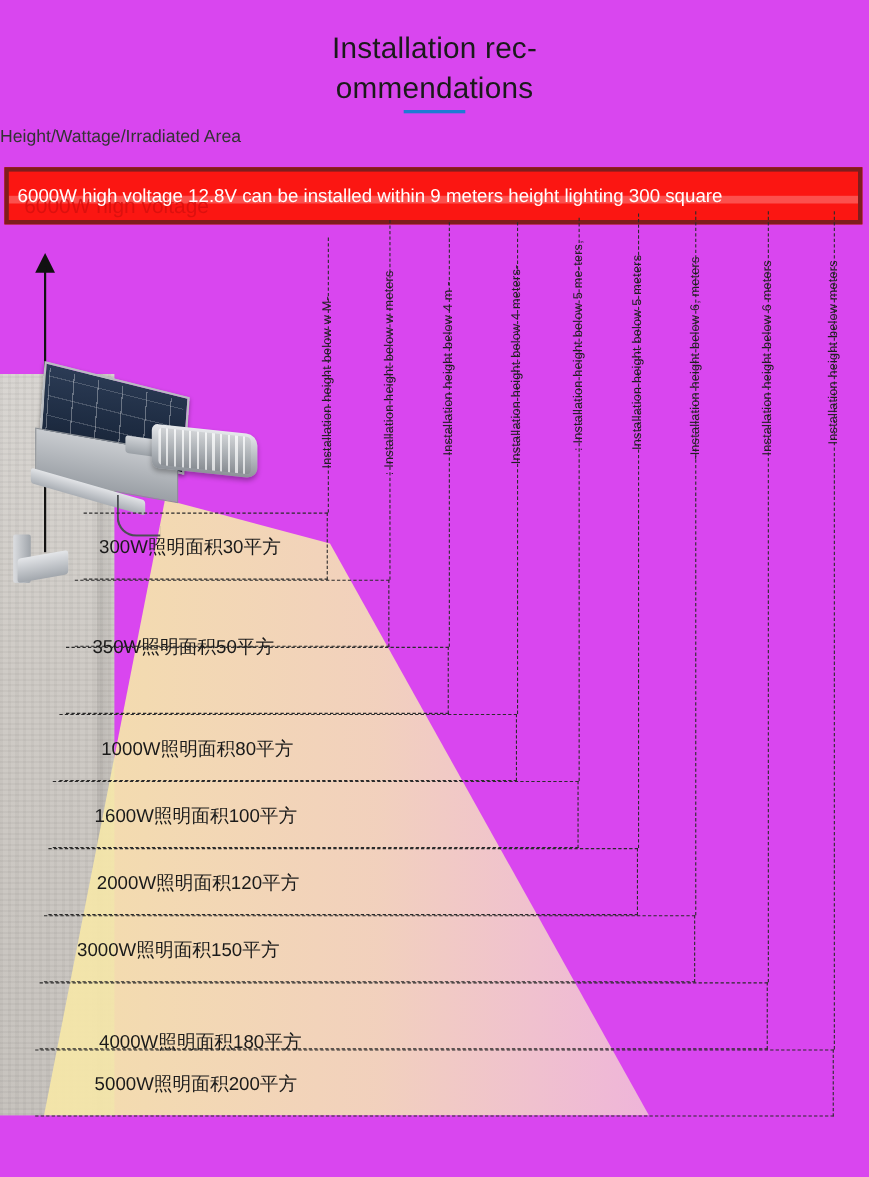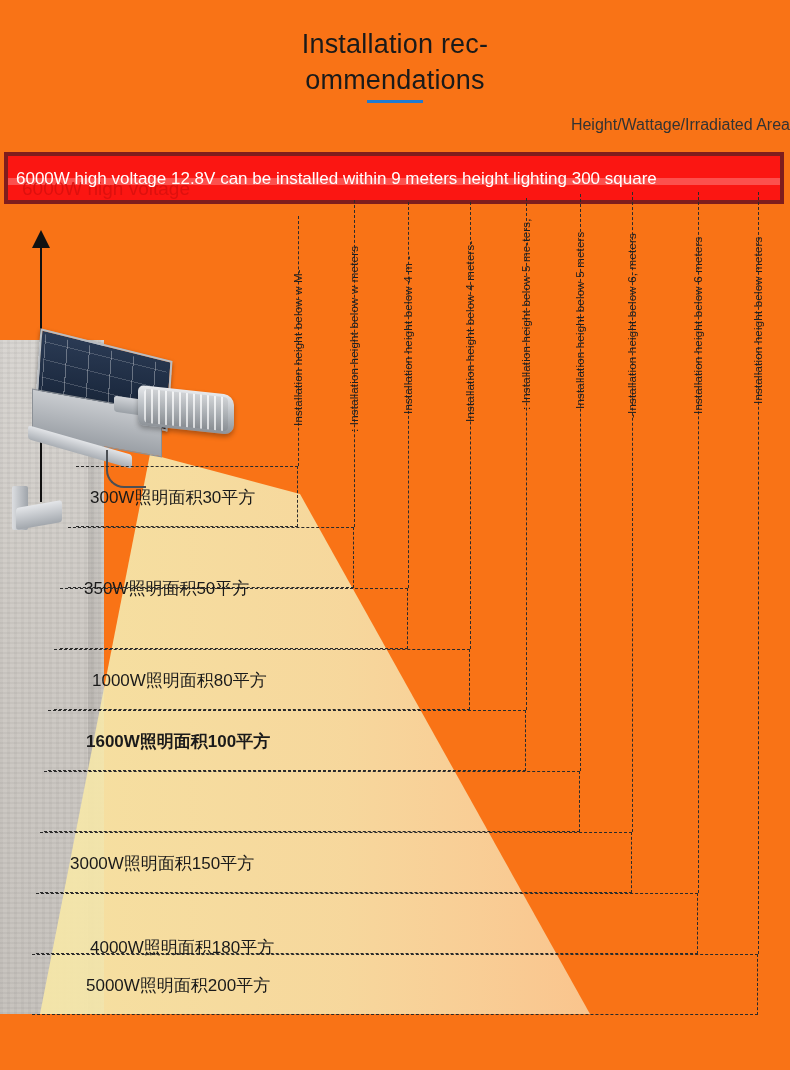--- a/index.html
+++ b/index.html
@@ -6,21 +6,21 @@
   html, body {
     margin: 0; padding: 0;
     background: #ffffff;
     font-family: "Liberation Sans", sans-serif;
   }
   #page {
     position: relative;
     width: 790px;
     height: 1070px;
     overflow: hidden;
-    background: #f97316;
+    background: #d946ef;
     padding-left: 48px;
   }
 
   
   .title {
     position: absolute;
     left: 0; right: 0;
     top: 26px;
     text-align: center;
     font-size: 27px;
@@ -36,21 +36,21 @@
     transform: translateX(-50%);
     top: 100px;
     width: 56px;
     height: 3px;
     background: #1f7bd4;
   }
   .subtitle {
     position: absolute;
     left: 0; right: 0;
     top: 116px;
-    text-align: right;
+    text-align: left;
     font-size: 16px;
     color: #333;
   }
 
   
   .banner {
     position: absolute;
     left: 4px;
     top: 152px;
     width: 780px;
@@ -321,25 +321,26 @@
     <div class="row" style="left:60px; top:384px; width:348px;"></div>
     <div class="riser" style="left:408px; top:-2px; height:386px;"></div>
     <div class="vcap" style="left:402px; top:210px;">Installation height below 4 m -</div>
 
     <div class="row" style="left:54px; top:445px; width:416px;"></div>
     <div class="row-label" style="left:92px; top:465px;">1000W照明面积80平方</div>
     <div class="riser" style="left:470px; top:-2px; height:447px;"></div>
     <div class="vcap" style="left:464px; top:218px;">Installation height below 4 meters-</div>
 
     <div class="row" style="left:48px; top:506px; width:478px;"></div>
-    <div class="row-label" style="left:86px; top:526px;font-weight:bold;">1600W照明面积100平方</div>
+    <div class="row-label" style="left:86px; top:526px;">1600W照明面积100平方</div>
     <div class="riser" style="left:526px; top:-6px; height:512px;"></div>
     <div class="vcap" style="left:520px; top:206px;">: Installation height below 5 me-ters,</div>
 
     <div class="row" style="left:44px; top:567px; width:536px;"></div>
+    <div class="row-label" style="left:88px; top:587px;">2000W照明面积120平方</div>
     <div class="riser" style="left:580px; top:-10px; height:577px;"></div>
     <div class="vcap" style="left:574px; top:205px;">Installation height below 5 meters</div>
 
     <div class="row" style="left:40px; top:628px; width:592px;"></div>
     <div class="row-label" style="left:70px; top:648px;">3000W照明面积150平方</div>
     <div class="riser" style="left:632px; top:-12px; height:640px;"></div>
     <div class="vcap" style="left:626px; top:214px;">-Installation height below 6, meters</div>
 
     <div class="row" style="left:36px; top:689px; width:662px;"></div>
     <div class="row-label" style="left:90px; top:709px;margin-top:23px;">4000W照明面积180平方</div>

